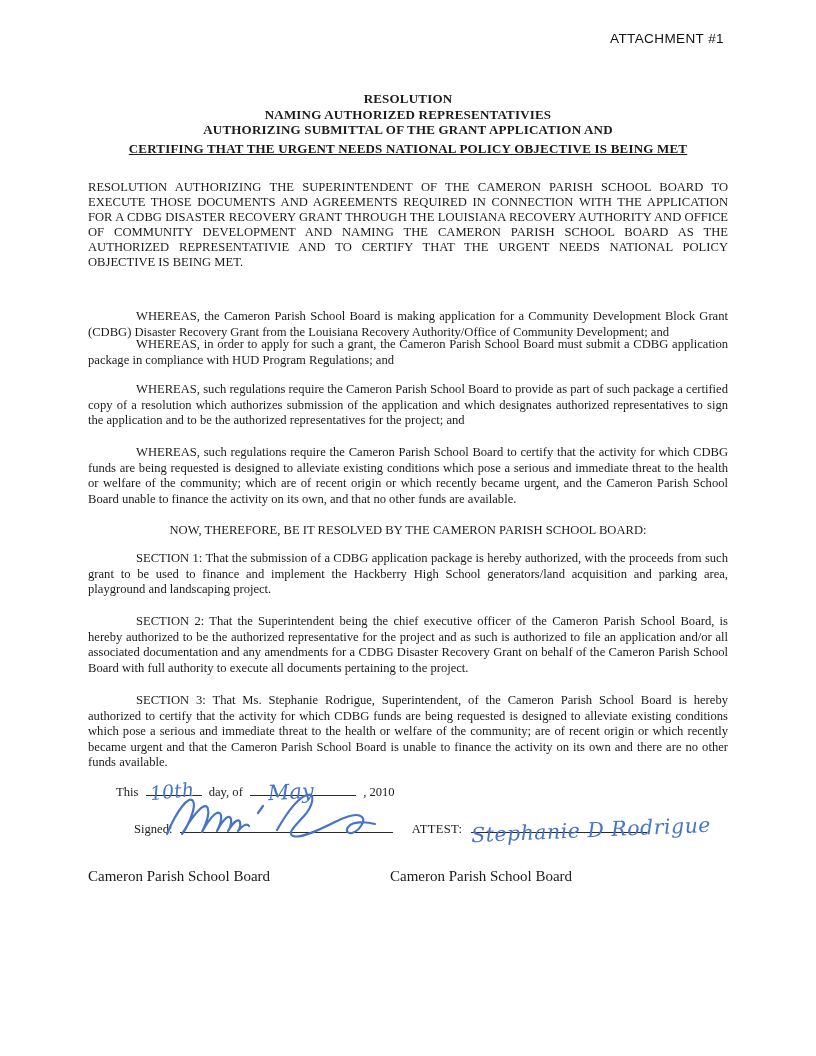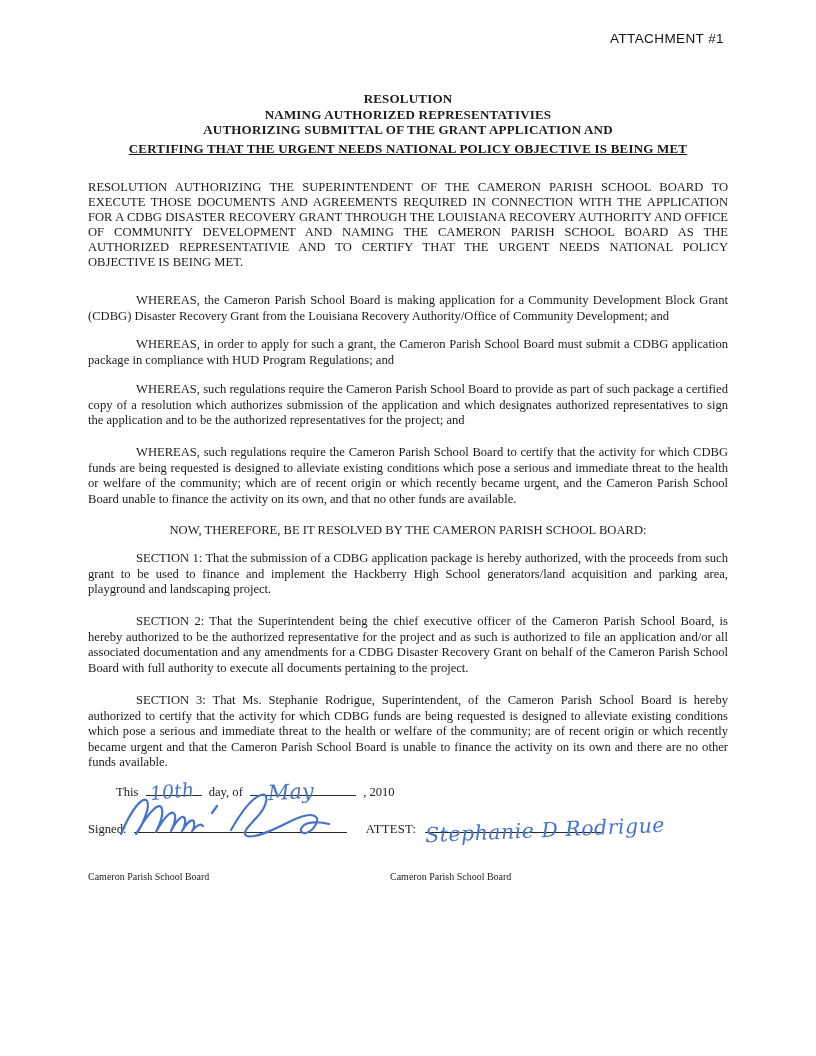--- a/index.html
+++ b/index.html
@@ -44,21 +44,21 @@
   .title-block .t-line { font-size: 13px; line-height: 15.6px; }
   .title-block .t-line.big { font-size: 13px; line-height: 16.5px; margin-top: 3px; text-decoration: underline; }
   .para {
     position: absolute;
     left: 88px;
     width: 640px;
     text-align: justify;
   }
   .opening { top: 180px; line-height: 15px; }
   .indent { text-indent: 48px; }
-  .w1 { top: 293px; }
+  .w1 { top: 309px; }
   .w2 { top: 337px; }
   .w3 { top: 382px; }
   .w4 { top: 445px; }
   .resolved { top: 523px; text-align: center; }
   .s1 { top: 551px; }
   .s2 { top: 614px; }
   .s3 { top: 693px; }
 
   .exec {
     position: absolute;
@@ -79,21 +79,21 @@
   .hw {
     position: absolute;
     color: var(--ink-blue);
     font-family: "DejaVu Serif", serif;
     font-style: italic;
     white-space: nowrap;
     pointer-events: none;
   }
   .day-val { font-size: 19px; bottom: -4px; left: 4px; transform: rotate(-6deg); }
   .month-val { font-size: 21px; bottom: -5px; left: 18px; transform: rotate(-3deg); }
-  .sign-line { position: relative; margin-top: 14px; height: 22px; }
+  .sign-line { position: relative; margin-top: 14px; height: 22px; margin-left: 46px; }
   .sig-slot {
     display: inline-block;
     position: relative;
     border-bottom: 1px solid var(--rule-color);
     height: 13px;
     vertical-align: baseline;
   }
   .signed-slot { width: 213px; margin-left: 4px; }
   .attest-slot { width: 176px; margin-left: 6px; }
   .attest-label { margin-left: 16px; letter-spacing: 0.3px; }
@@ -106,21 +106,21 @@
     overflow: visible;
   }
   .attest-sig {
     font-size: 20.5px;
     bottom: -6px;
     left: 0px;
     transform: rotate(-2.5deg);
     letter-spacing: 0.5px;
   }
   .footer { position: absolute; left: 88px; top: 869px; width: 640px; height: 20px; }
-  .footer .org { position: absolute; top: 0; white-space: nowrap; font-size: 10px; }
+  .footer .org { position: absolute; top: 0; white-space: nowrap; font-size: 15px; }
   .footer .org.left { left: 0; }
   .footer .org.right { left: 302px; }
 </style>
 </head>
 <body>
 
 <div class="page">
 
   <div class="attachment">ATTACHMENT #1</div>
 

